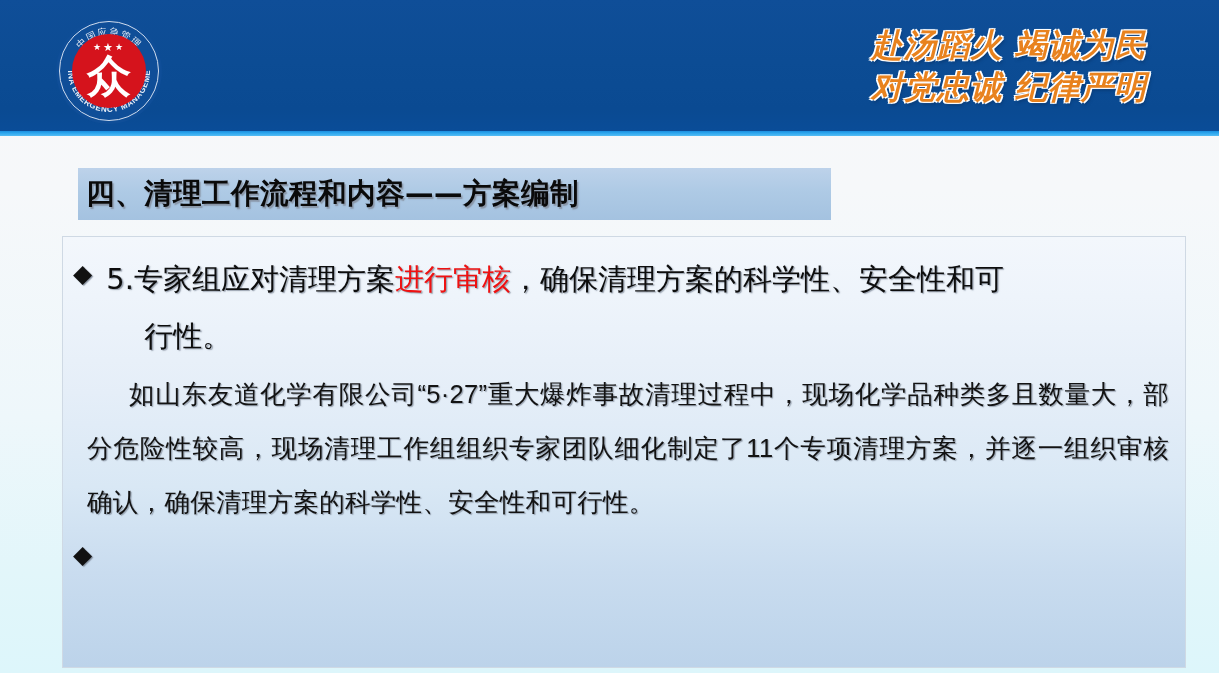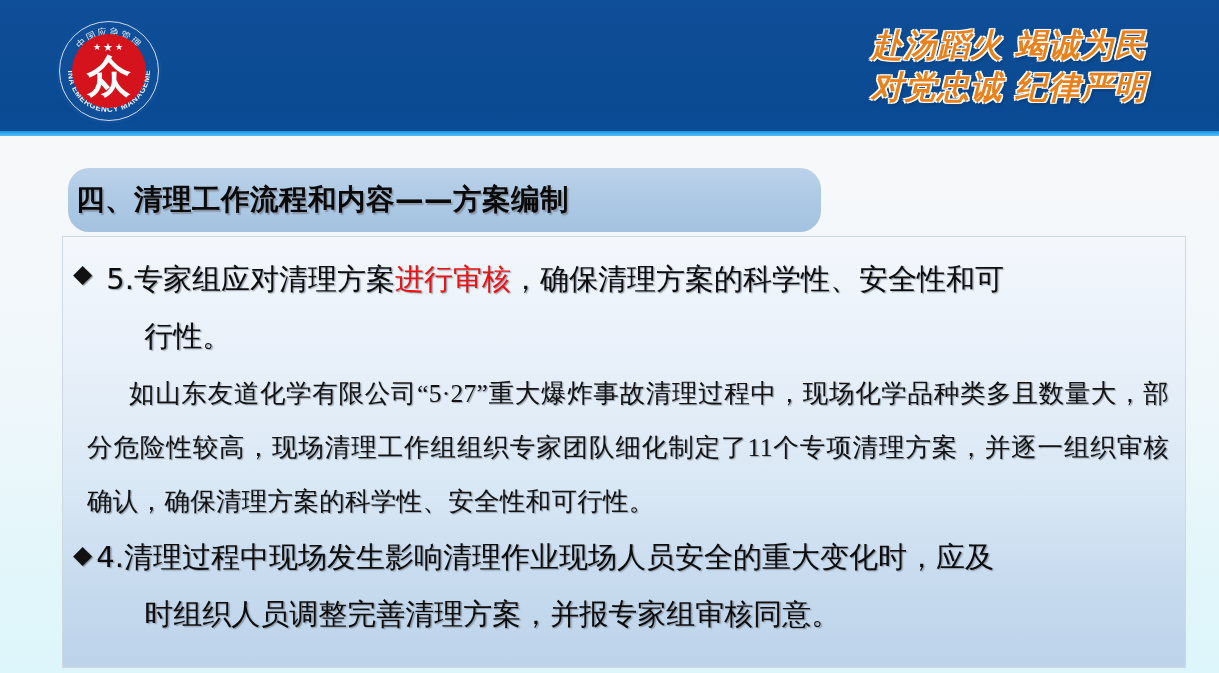--- a/index.html
+++ b/index.html
@@ -140,27 +140,26 @@
       -1.4px  1.4px 0 #ffffff,
        1.4px  1.4px 0 #ffffff,
        0 0 2px #ffffff,
        2px 3px 3px rgba(10,50,100,0.55);
   }
   .slogan-line .gap { display: inline-block; width: 12px; }
 
   
   .title-bar {
     position: absolute;
-    left: 68px; top: 168px;
+    left: 78px; top: 168px;
     width: 753px;
-    height: 64px;
+    height: 52px;
     background: linear-gradient(180deg, #bdd2ea 0%, #aecae5 45%, #a4c2e0 100%);
     display: flex;
     align-items: center;
-    border-radius: 21px;
   }
   .title-text {
     padding-left: 8px;
     font-size: 28.5px;
     line-height: 32px;
     font-weight: bold;
     color: #0a0a0a;
     letter-spacing: 0.5px;
     font-family: "DejaVu Sans", sans-serif;
     text-shadow: 1.6px 1.6px 1.2px rgba(130,140,155,0.85);
@@ -212,21 +211,21 @@
 
   .example-para {
     margin: 2px 0 0 0;
     padding: 0 6px 0 14px;
     font-size: 25.5px;
     line-height: 54px;
     color: #131313;
     text-align: justify;
     text-justify: inter-character;
     letter-spacing: 0.3px;
-    font-family: Liberation Serif, serif;
+    font-family: Liberation Sans, sans-serif;
     text-shadow: 1.2px 1.2px 1px rgba(130,140,155,0.75);
     text-indent: 42px;
   }
 </style>
 </head>
 <body>
 
 <div class="slide">
 
   <div class="header">
@@ -276,19 +275,16 @@
       <div class="diamond">◆</div>
       <div class="bullet-text">
         <span>5.专家组应对清理方案</span><span class="hl-red">进行审核</span><span>，确保清理方案的科学性、安全性和可</span><span class="indent-line">行性。</span>
       </div>
     </div>
 
     <p class="example-para">如山东友道化学有限公司“5·27”重大爆炸事故清理过程中，现场化学品种类多且数量大，部分危险性较高，现场清理工作组组织专家团队细化制定了11个专项清理方案，并逐一组织审核确认，确保清理方案的科学性、安全性和可行性。</p>
 
     <div class="bullet-row bullet-4">
       <div class="diamond">◆</div>
-      <div class="bullet-text">
-        <span>4.清理过程中现场发生影响清理作业现场人员安全的重大变化时，应及</span><span class="indent-line-4">时组织人员调整完善清理方案，并报专家组审核同意。</span>
-      </div>
     </div>
 
   </div>
 </div>
 
 </body></html>

